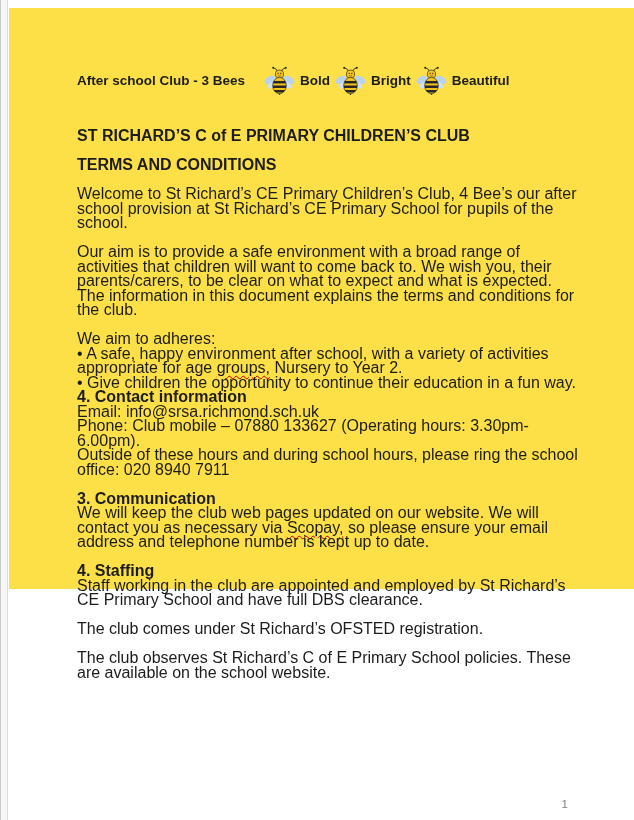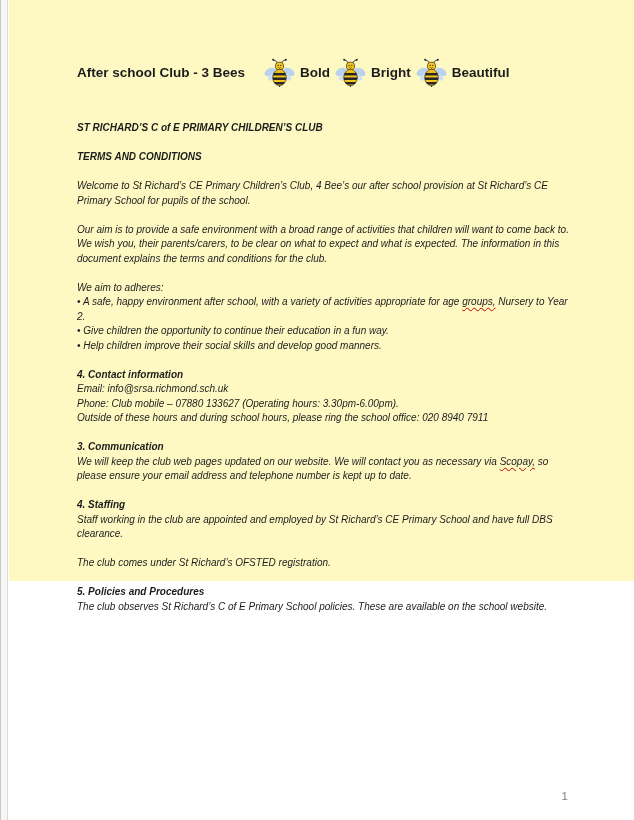--- a/index.html
+++ b/index.html
@@ -20,46 +20,45 @@
     position: absolute;
     left: 0; top: 0; bottom: 0;
     width: 8px;
     background: #f6f6f6;
     border-right: 1px solid #dcdcdc;
     border-left: 1px solid #c9c9c9;
     box-sizing: border-box;
   }
   .page {
     position: absolute;
-    left: 9px; top: 0;
+    left: 9px; top: 8px;
     width: 625px; height: 581px;
-    background: #fef9c3;
+    background: #fde047;
   }
   .doc-title {
     padding: 58px 40px 0 68px;
     font-size: 13.5px;
     font-weight: 700;
     white-space: nowrap;
     margin-bottom: 34px;
     display: flex;
     align-items: center;
   }
   .doc-title .t-text { margin-right: 14px; }
   .bee {
     display: inline-block;
     width: 31px; height: 29px;
     margin: 0 5px;
     flex: 0 0 auto;
   }
   .bee svg { width: 100%; height: 100%; display: block; }
   .doc-body {
     padding: 0 56px 0 68px;
-    font-size: 10px;
+    font-size: 16px;
     line-height: 14.5px;
-    font-style: italic;
   }
   .block { margin: 0; }
   .block.h { font-weight: 700; }
   .block.gap { margin-bottom: 14.5px; }
   .squiggle {
     text-decoration: underline;
     text-decoration-style: wavy;
     text-decoration-color: #c40000;
     text-decoration-thickness: 1px;
     text-underline-offset: 2px;
@@ -133,29 +132,27 @@
     </div>
 
     <div class="doc-body">
         <div class="block h gap"><span>ST RICHARD’S C of E PRIMARY CHILDREN’S CLUB</span></div>
         <div class="block h gap"><span>TERMS AND CONDITIONS</span></div>
         <div class="block p gap"><span>Welcome to St Richard’s CE Primary Children’s Club, 4 Bee’s our after school provision at St Richard’s CE Primary School for pupils of the school.</span></div>
         <div class="block p gap"><span>Our aim is to provide a safe environment with a broad range of activities that children will want to come back to. We wish you, their parents/carers, to be clear on what to expect and what is expected. The information in this document explains the terms and conditions for the club.</span></div>
         <div class="block p"><span>We aim to adheres:</span></div>
         <div class="block p"><span>• A safe, happy environment after school, with a variety of activities appropriate for age </span><span class="squiggle">groups,</span><span> Nursery to Year 2.</span></div>
         <div class="block p"><span>• Give children the opportunity to continue their education in a fun way.</span></div>
-        <div class="block p gap"><span>• Help children improve their social skills and develop good manners.</span></div>
         <div class="block h"><span>4. Contact information</span></div>
         <div class="block p"><span>Email: info@srsa.richmond.sch.uk</span></div>
         <div class="block p"><span>Phone: Club mobile – 07880 133627 (Operating hours: 3.30pm-6.00pm).</span></div>
         <div class="block p gap"><span>Outside of these hours and during school hours, please ring the school office: 020 8940 7911</span></div>
         <div class="block h"><span>3. Communication</span></div>
         <div class="block p gap"><span>We will keep the club web pages updated on our website. We will contact you as necessary via </span><span class="squiggle">Scopay,</span><span> so please ensure your email address and telephone number is kept up to date.</span></div>
         <div class="block h"><span>4. Staffing</span></div>
         <div class="block p gap"><span>Staff working in the club are appointed and employed by St Richard’s CE Primary School and have full DBS clearance.</span></div>
         <div class="block p gap"><span>The club comes under St Richard’s OFSTED registration.</span></div>
-        <div class="block h"><span>5. Policies and Procedures</span></div>
         <div class="block p gap"><span>The club observes St Richard’s C of E Primary School policies. These are available on the school website.</span></div>
       </div>
 
     <div class="page-number">1</div>
   </div>
 </div>
 
 </body></html>

